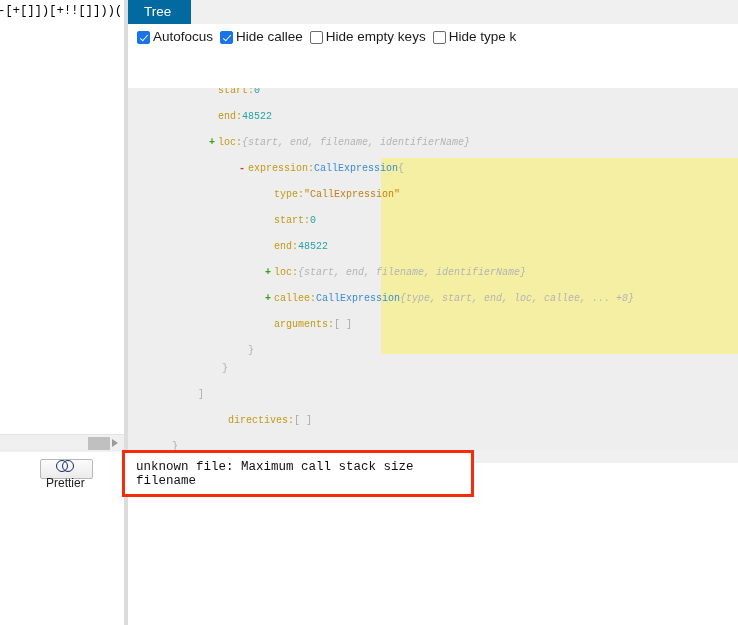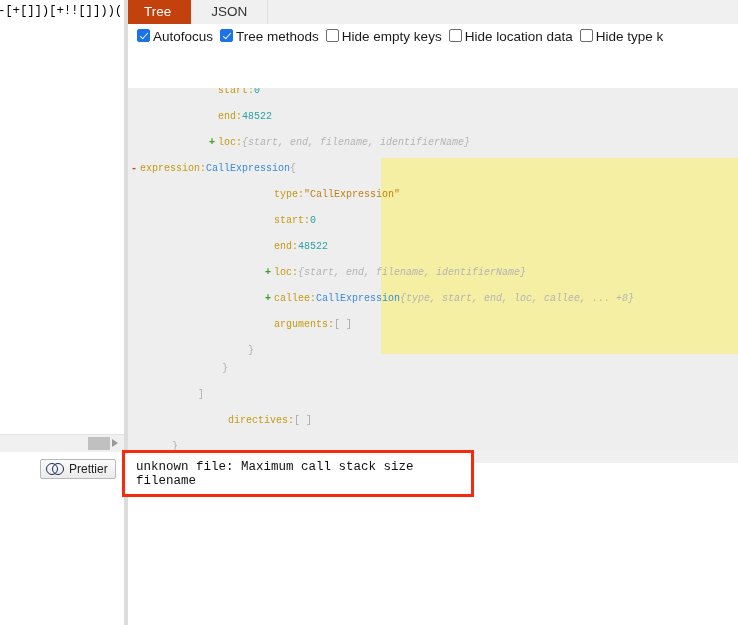--- a/index.html
+++ b/index.html
@@ -78,20 +78,21 @@
     display: flex;
     align-items: center;
     gap: 5px;
     padding: 0 7px 0 5px;
     background: linear-gradient(#fbfbfb, #ebebeb);
     border: 1px solid #b8b8b8;
     border-radius: 2px;
     font-size: 12px;
     color: #222222;
     cursor: pointer;
+    flex-direction: column;
   }
   #prettier-btn .pico {
     width: 18px;
     height: 12px;
     position: relative;
     flex: none;
   }
   #prettier-btn .pico i {
     position: absolute;
     top: 0;
@@ -142,21 +143,21 @@
     line-height: 24px;
     padding: 0 20px;
     font-size: 13.5px;
     color: #333333;
     text-align: center;
     box-sizing: border-box;
     cursor: pointer;
     border-right: 1px solid #e0e0e0;
   }
   .tab.active {
-    background: #c2410c;
+    background: #0369a1;
     color: #ffffff;
     border-right: none;
     padding-left: 16px;
   }
   #tabbar-rest {
     flex: 1;
     background: #f0f0f0;
   }
 
   
@@ -169,21 +170,21 @@
     background: #ffffff;
     display: flex;
     align-items: center;
     padding-left: 9px;
     box-sizing: border-box;
     overflow: hidden;
     white-space: nowrap;
   }
   .opt {
     display: inline-flex;
-    align-items: flex-start;
+    align-items: flex-end;
     font-size: 13.5px;
     color: #1a1a1a;
     margin-right: 7px;
     cursor: pointer;
     flex: none;
   }
   .opt .box {
     width: 13px;
     height: 13px;
     box-sizing: border-box;
@@ -313,54 +314,49 @@
   </span>
   <span class="plabel">Prettier</span>
 </div>
 
 <div id="splitter"></div>
 
 <div id="right-panel">
 
   <div id="tabbar">
     <div class="tab active">Tree</div>
-    <div class="tab">JSON</div>
     <div id="tabbar-rest"></div>
   </div>
 
   <div id="options-row">
     <label class="opt checked">
       <span class="box"></span>
       <span>Autofocus</span>
     </label>
     <label class="opt checked">
       <span class="box"></span>
-      <span>Tree methods</span>
+      <span>Hide callee</span>
     </label>
     <label class="opt">
       <span class="box"></span>
       <span>Hide empty keys</span>
     </label>
     <label class="opt">
       <span class="box"></span>
-      <span>Hide location data</span>
-    </label>
-    <label class="opt">
-      <span class="box"></span>
       <span>Hide type k</span>
     </label>
   </div>
 
   <div id="tree-body">
     <div id="hl-block"></div>
     <div id="tree-rows">
         <div class="trow" style="top: -10px; padding-left: 78px;"><span class="tog"></span><span class="k txt"> start: </span><span class="num txt"> 0</span></div>
         <div class="trow" style="top: 16px; padding-left: 78px;"><span class="tog"></span><span class="k txt"> end: </span><span class="num txt"> 48522</span></div>
         <div class="trow" style="top: 42px; padding-left: 78px;"><span class="tog plus">+</span><span class="k txt"> loc: </span><span class="prev txt"> {start, end, filename, identifierName}</span></div>
-        <div class="trow" style="top: 68px; "><span class="tog minus">-</span><span class="k txt"> expression: </span><span class="type txt"> CallExpression</span><span class="brace txt">   {</span></div>
+        <div class="trow" style="top: 68px; padding-left: 108px;"><span class="tog minus">-</span><span class="k txt"> expression: </span><span class="type txt"> CallExpression</span><span class="brace txt">   {</span></div>
         <div class="trow" style="top: 94px; padding-left: 134px;"><span class="tog"></span><span class="k txt"> type: </span><span class="str txt"> "CallExpression"</span></div>
         <div class="trow" style="top: 120px; padding-left: 134px;"><span class="tog"></span><span class="k txt"> start: </span><span class="num txt"> 0</span></div>
         <div class="trow" style="top: 146px; padding-left: 134px;"><span class="tog"></span><span class="k txt"> end: </span><span class="num txt"> 48522</span></div>
         <div class="trow" style="top: 172px; padding-left: 134px;"><span class="tog plus">+</span><span class="k txt"> loc: </span><span class="prev txt"> {start, end, filename, identifierName}</span></div>
         <div class="trow" style="top: 198px; padding-left: 134px;"><span class="tog plus">+</span><span class="k txt"> callee: </span><span class="type txt"> CallExpression</span><span class="prev txt"> {type, start, end, loc, callee, ... +8}</span></div>
         <div class="trow" style="top: 224px; padding-left: 134px;"><span class="tog"></span><span class="k txt"> arguments: </span><span class="punc txt"> [ ]</span></div>
         <div class="trow" style="top: 250px; padding-left: 108px;"><span class="tog"></span><span class="brace txt"> }</span></div>
         <div class="trow" style="top: 268px; padding-left: 82px;"><span class="tog"></span><span class="brace txt"> }</span></div>
         <div class="trow" style="top: 294px; padding-left: 58px;"><span class="tog"></span><span class="brace txt"> ]</span></div>
         <div class="trow" style="top: 320px; padding-left: 88px;"><span class="tog"></span><span class="k txt"> directives: </span><span class="punc txt"> [ ]</span></div>

